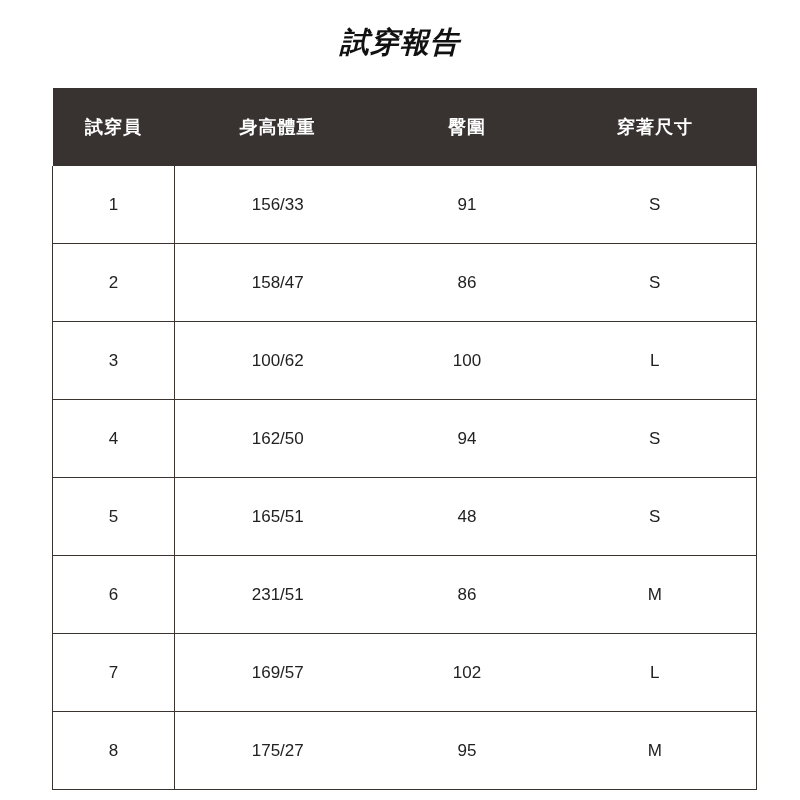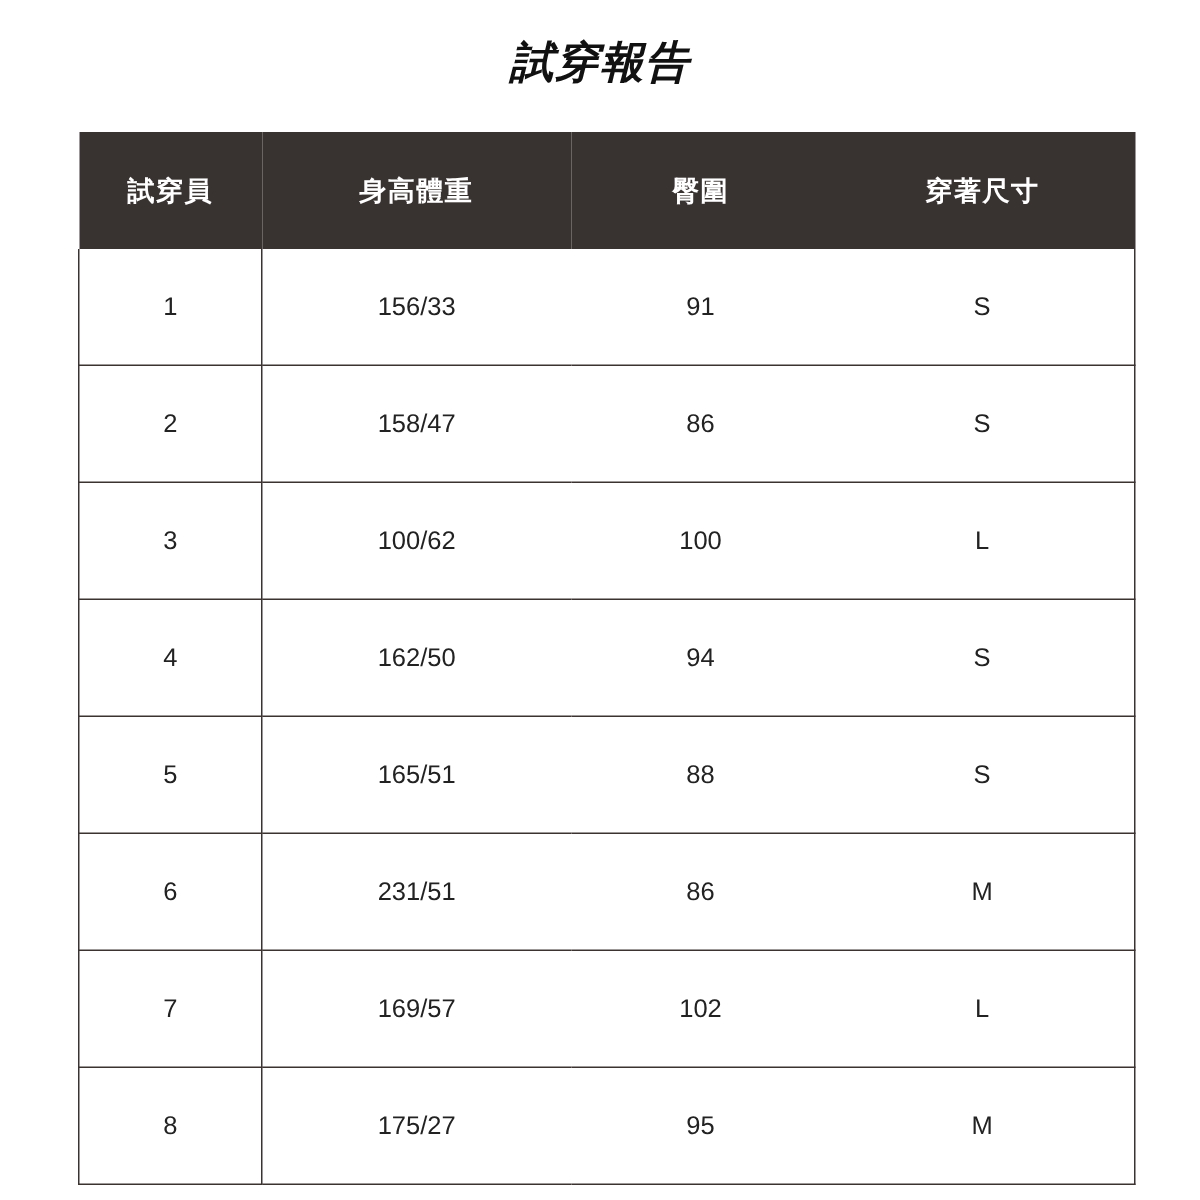--- a/index.html
+++ b/index.html
@@ -123,21 +123,21 @@
         </tr>
         <tr>
           <td class="col-0">4</td>
           <td class="col-1">162/50</td>
           <td class="col-2">94</td>
           <td class="col-3">S</td>
         </tr>
         <tr>
           <td class="col-0">5</td>
           <td class="col-1">165/51</td>
-          <td class="col-2">88</td>
+          <td class="col-2">48</td>
           <td class="col-3">S</td>
         </tr>
         <tr>
           <td class="col-0">6</td>
           <td class="col-1">231/51</td>
           <td class="col-2">86</td>
           <td class="col-3">M</td>
         </tr>
         <tr>
           <td class="col-0">7</td>

